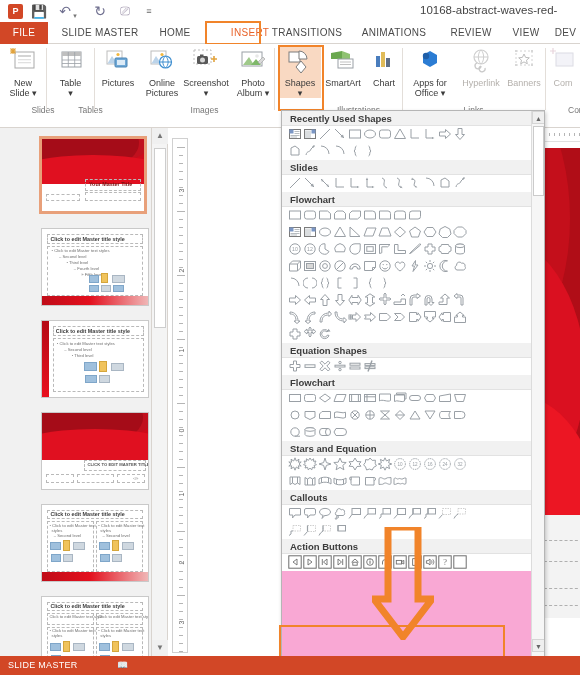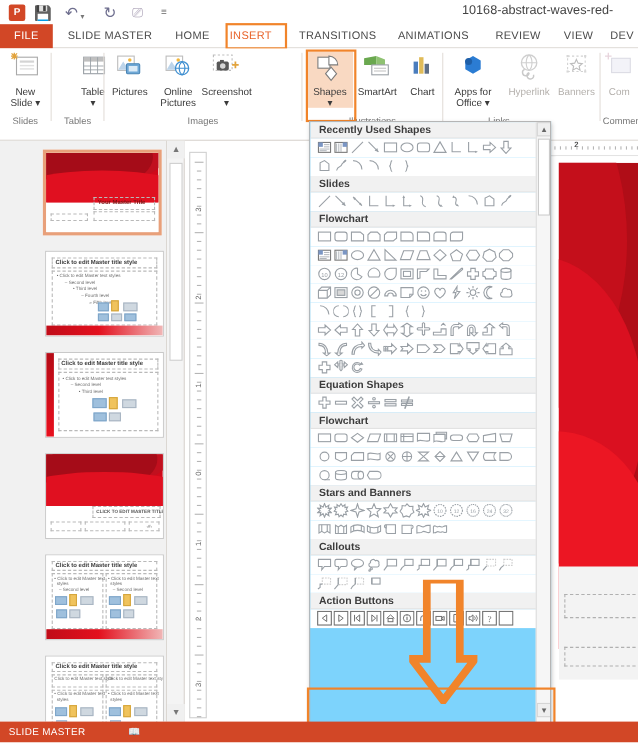--- a/index.html
+++ b/index.html
@@ -57,21 +57,21 @@
   .hl-box {
     position:absolute; border:2px solid #f1842a; background:transparent;
     pointer-events:none;
   }
 
   
   .ribbon {
     position:absolute; left:0; top:44px; width:580px; height:84px;
     background:#fff; border-bottom:1px solid #d9d4cf;
   }
-  .rb-group { position:absolute; top:0; height:73px; }
+  .rb-group { position:absolute; top:0; height:73px;padding-left:20px; }
   .rb-sep { position:absolute; top:4px; width:1px; height:62px; background:#e3ded9; }
   .rb-glabel {
     position:absolute; bottom:2px; width:100%; text-align:center;
     font-size:8.5px; color:#777; white-space:nowrap;
   }
   .rb-btn {
     position:absolute; top:3px; text-align:center; cursor:default;
   }
   .rb-btn .ico { height:30px; position:relative; }
   .rb-btn .lbl {
@@ -142,22 +142,22 @@
   .bigslide { position:absolute; left:3px; top:6px; width:77px; height:470px; overflow:hidden; }
   .bs-base { position:absolute; left:0; top:0; width:100%; height:78%; background:#b00d17;}
   .bs-c1 { position:absolute; left:-180%; top:-20%; width:260%; height:70%; border-radius:50%; background:#c40f1b;}
   .bs-c2 { position:absolute; left:-150%; top:18%; width:250%; height:60%; border-radius:50%; background:#da1020;}
   .bs-c3 { position:absolute; left:-120%; top:52%; width:230%; height:42%; border-radius:50%; background:#ec1623;}
   .bs-bot { position:absolute; left:0; bottom:0; width:100%; height:22%; background:#f3f3f3;}
   .bs-ph { position:absolute; border:1px dashed #b0b0b0; }
 
   
   .dd {
-    position:absolute; left:281px; top:110px; width:220px; height:555px;
-    background:#7dd3fc; border:1px solid #b5b5b5;
+    position:absolute; left:281px; top:110px; width:264px; height:555px;
+    background:#f9a8d4; border:1px solid #b5b5b5;
     box-shadow:1px 2px 4px rgba(0,0,0,.22);
     overflow:hidden;
   }
   .dd-head {
     position:relative; height:15px; line-height:15px; background:#f1f1f1;
     padding-left:8px; font-size:9.5px; font-weight:bold; color:#3c3c3c;
     border-bottom:1px solid #e2e2e2;
   }
   .dd-row { position:relative; padding:1px 0 1px 6px; height:17px; white-space:nowrap; background:#fff;}
   .shp {
@@ -202,21 +202,21 @@
     <div class="qat-ico qat-redo">↻</div>
     <div class="qat-ico qat-show">⎚</div>
     <div class="qat-ico qat-more">≡</div>
     <div class="doctitle">10168-abstract-waves-red-</div>
   </div>
 
   <div class="tabstrip">
     <div class="tab-file">FILE</div>
     <div class="tab" style="left:57px;width:86px;">SLIDE MASTER</div>
     <div class="tab" style="left:152px;width:46px;">HOME</div>
-    <div class="tab active" style="left:202px;width:52px;">INSERT</div>
+    <div class="tab active" style="left:224px;width:52px;">INSERT</div>
     <div class="tab" style="left:266px;width:82px;">TRANSITIONS</div>
     <div class="tab" style="left:354px;width:80px;">ANIMATIONS</div>
     <div class="tab" style="left:444px;width:54px;">REVIEW</div>
     <div class="tab" style="left:505px;width:42px;">VIEW</div>
     <div class="tab" style="left:551px;width:29px;">DEV</div>
   </div>
 
   <div class="hl-box" style="left:205px;top:21px;width:56px;height:24px;"></div>
 
   <div class="ribbon">
@@ -232,21 +232,21 @@
             <path d="M2 4 L8 4 M5 1 L5 7 M2.5 1.5 L7.5 6.5 M7.5 1.5 L2.5 6.5" stroke="#e2a33c" stroke-width="1.2"></path>
           </svg>
         </div>
         <span class="lbl">New<br>Slide&nbsp;▾</span>
       </div>
       <div class="rb-glabel">Slides</div>
     </div>
     <div class="rb-sep" style="left:46px;"></div>
 
     <div class="rb-group" style="left:47px;width:47px;">
-      <div class="rb-btn" style="left:16px;width:43px;">
+      <div class="rb-btn" style="left:2px;width:43px;">
         <div class="ico">
           <svg width="30" height="30" viewBox="0 0 30 30">
             <rect x="6" y="5" width="19" height="15" fill="#fff" stroke="#9aa0a6"></rect>
             <rect x="6" y="5" width="19" height="4" fill="#bfbfbf"></rect>
             <path d="M12.3 5 V20 M18.7 5 V20 M6 13 H25 M6 16.5 H25" stroke="#9aa0a6" stroke-width=".8"></path>
           </svg>
         </div>
         <span class="lbl">Table<br>▾</span>
       </div>
       <div class="rb-glabel">Tables</div>
@@ -282,20 +282,32 @@
         <div class="ico">
           <svg width="30" height="30" viewBox="0 0 30 30">
             <rect x="3" y="3" width="17" height="14" fill="none" stroke="#bdbdbd" stroke-dasharray="2,2"></rect>
             <rect x="6" y="9" width="11" height="8" rx="1.5" fill="#585858"></rect>
             <circle cx="11.5" cy="13" r="2.5" fill="#d6d6d6"></circle>
             <rect x="9" y="7.5" width="3.5" height="2" fill="#585858"></rect>
             <path d="M20 12 H26 M23 9 V15" stroke="#e2a33c" stroke-width="1.6"></path>
           </svg>
         </div>
         <span class="lbl">Screenshot<br>▾</span>
+      </div>
+      <div class="rb-btn" style="left:135px;width:46px;">
+        <div class="ico">
+          <svg width="30" height="30" viewBox="0 0 30 30">
+            <rect x="4" y="5" width="20" height="14" fill="#fff" stroke="#9aa0a6"></rect>
+            <path d="M5 18 L11 10 L16 18 Z" fill="#9fc98a"></path>
+            <path d="M13 18 L18 12 L23 18 Z" fill="#7fb86a"></path>
+            <circle cx="19" cy="9" r="1.8" fill="#e8e8e8"></circle>
+            <path d="M20 15 L25 10 L27 12 L22 17 Z" fill="#d9d9d9" stroke="#a0a0a0" stroke-width=".6"></path>
+          </svg>
+        </div>
+        <span class="lbl">Photo<br>Album&nbsp;▾</span>
       </div>
       <div class="rb-glabel">Images</div>
     </div>
     <div class="rb-sep" style="left:274px;"></div>
 
     <div class="rb-group" style="left:275px;width:127px;">
       <div class="rb-btn" style="left:4px;width:42px;background:#f9d9c2;">
         <div class="ico">
           <svg width="30" height="30" viewBox="0 0 30 30">
             <rect x="4" y="5" width="11" height="10" fill="#fff" stroke="#7d7d7d"></rect>
@@ -987,21 +999,21 @@
               <path d="M7 11.2 H12" stroke="#9aa0a6" fill="none" stroke-width="1"></path>
             </svg></span><span class="shp"><svg width="14" height="14" viewBox="0 0 14 14">
               <path d="M2 4.5 A5 1.8 0 0 1 12 4.5 V9.5 A5 1.8 0 0 1 2 9.5 Z" stroke="#9aa0a6" fill="#fff" stroke-width="1"></path>
               <ellipse cx="7" cy="4.5" rx="5" ry="1.8" stroke="#9aa0a6" fill="#fff" stroke-width="1"></ellipse>
             </svg></span><span class="shp"><svg width="14" height="14" viewBox="0 0 14 14">
               <path d="M4 3.5 H10 A2.5 3.5 0 0 1 10 10.5 H4 A2.5 3.5 0 0 1 4 3.5 Z" stroke="#9aa0a6" fill="#fff" stroke-width="1"></path>
               <path d="M10 3.5 A2.5 3.5 0 0 0 10 10.5" stroke="#9aa0a6" fill="none" stroke-width="1"></path>
             </svg></span><span class="shp"><svg width="14" height="14" viewBox="0 0 14 14">
               <path d="M3 3.5 H10 A3.5 3.5 0 0 1 10 10.5 H3 L1 7 Z" stroke="#9aa0a6" fill="#fff" stroke-width="1"></path>
             </svg></span></div>
-        <div class="dd-head">Stars and Banners</div>
+        <div class="dd-head">Stars and Equation</div>
         <div class="dd-row"><span class="shp"><svg width="14" height="14" viewBox="0 0 14 14">
               <path d="M7 0.8 L8.3 4 L11 2.2 L10.3 5.2 L13.2 5 L11 7 L13.2 9 L10.3 8.8 L11 11.8 L8.3 10 L7 13.2 L5.7 10 L3 11.8 L3.7 8.8 L0.8 9 L3 7 L0.8 5 L3.7 5.2 L3 2.2 L5.7 4 Z" stroke="#9aa0a6" fill="#fff" stroke-width="1"></path>
             </svg></span><span class="shp"><svg width="14" height="14" viewBox="0 0 14 14">
               <path d="M7 1 L8.6 3.4 L10.6 1.8 L10.6 4.4 L13 4 L11.8 6.2 L13.4 7.8 L11 8.4 L12 11 L9.4 10.4 L8.8 12.8 L7 11.2 L5.2 12.8 L4.6 10.4 L2 11 L3 8.4 L0.6 7.8 L2.2 6.2 L1 4 L3.4 4.4 L3.4 1.8 L5.4 3.4 Z" stroke="#9aa0a6" fill="#fff" stroke-width="1"></path>
             </svg></span><span class="shp"><svg width="14" height="14" viewBox="0 0 14 14">
               <path d="M7 1 L8.4 5.6 L13 7 L8.4 8.4 L7 13 L5.6 8.4 L1 7 L5.6 5.6 Z" stroke="#9aa0a6" fill="#fff" stroke-width="1"></path>
             </svg></span><span class="shp"><svg width="14" height="14" viewBox="0 0 14 14">
               <path d="M7 1 L8.8 5.2 L13.2 5.5 L9.8 8.4 L10.9 12.8 L7 10.4 L3.1 12.8 L4.2 8.4 L0.8 5.5 L5.2 5.2 Z" stroke="#9aa0a6" fill="#fff" stroke-width="1"></path>
             </svg></span><span class="shp"><svg width="14" height="14" viewBox="0 0 14 14">
               <path d="M7 1 L9 4.5 L13 4.8 L11 7 L13 9.2 L9 9.5 L7 13 L5 9.5 L1 9.2 L3 7 L1 4.8 L5 4.5 Z" stroke="#9aa0a6" fill="#fff" stroke-width="1"></path>

